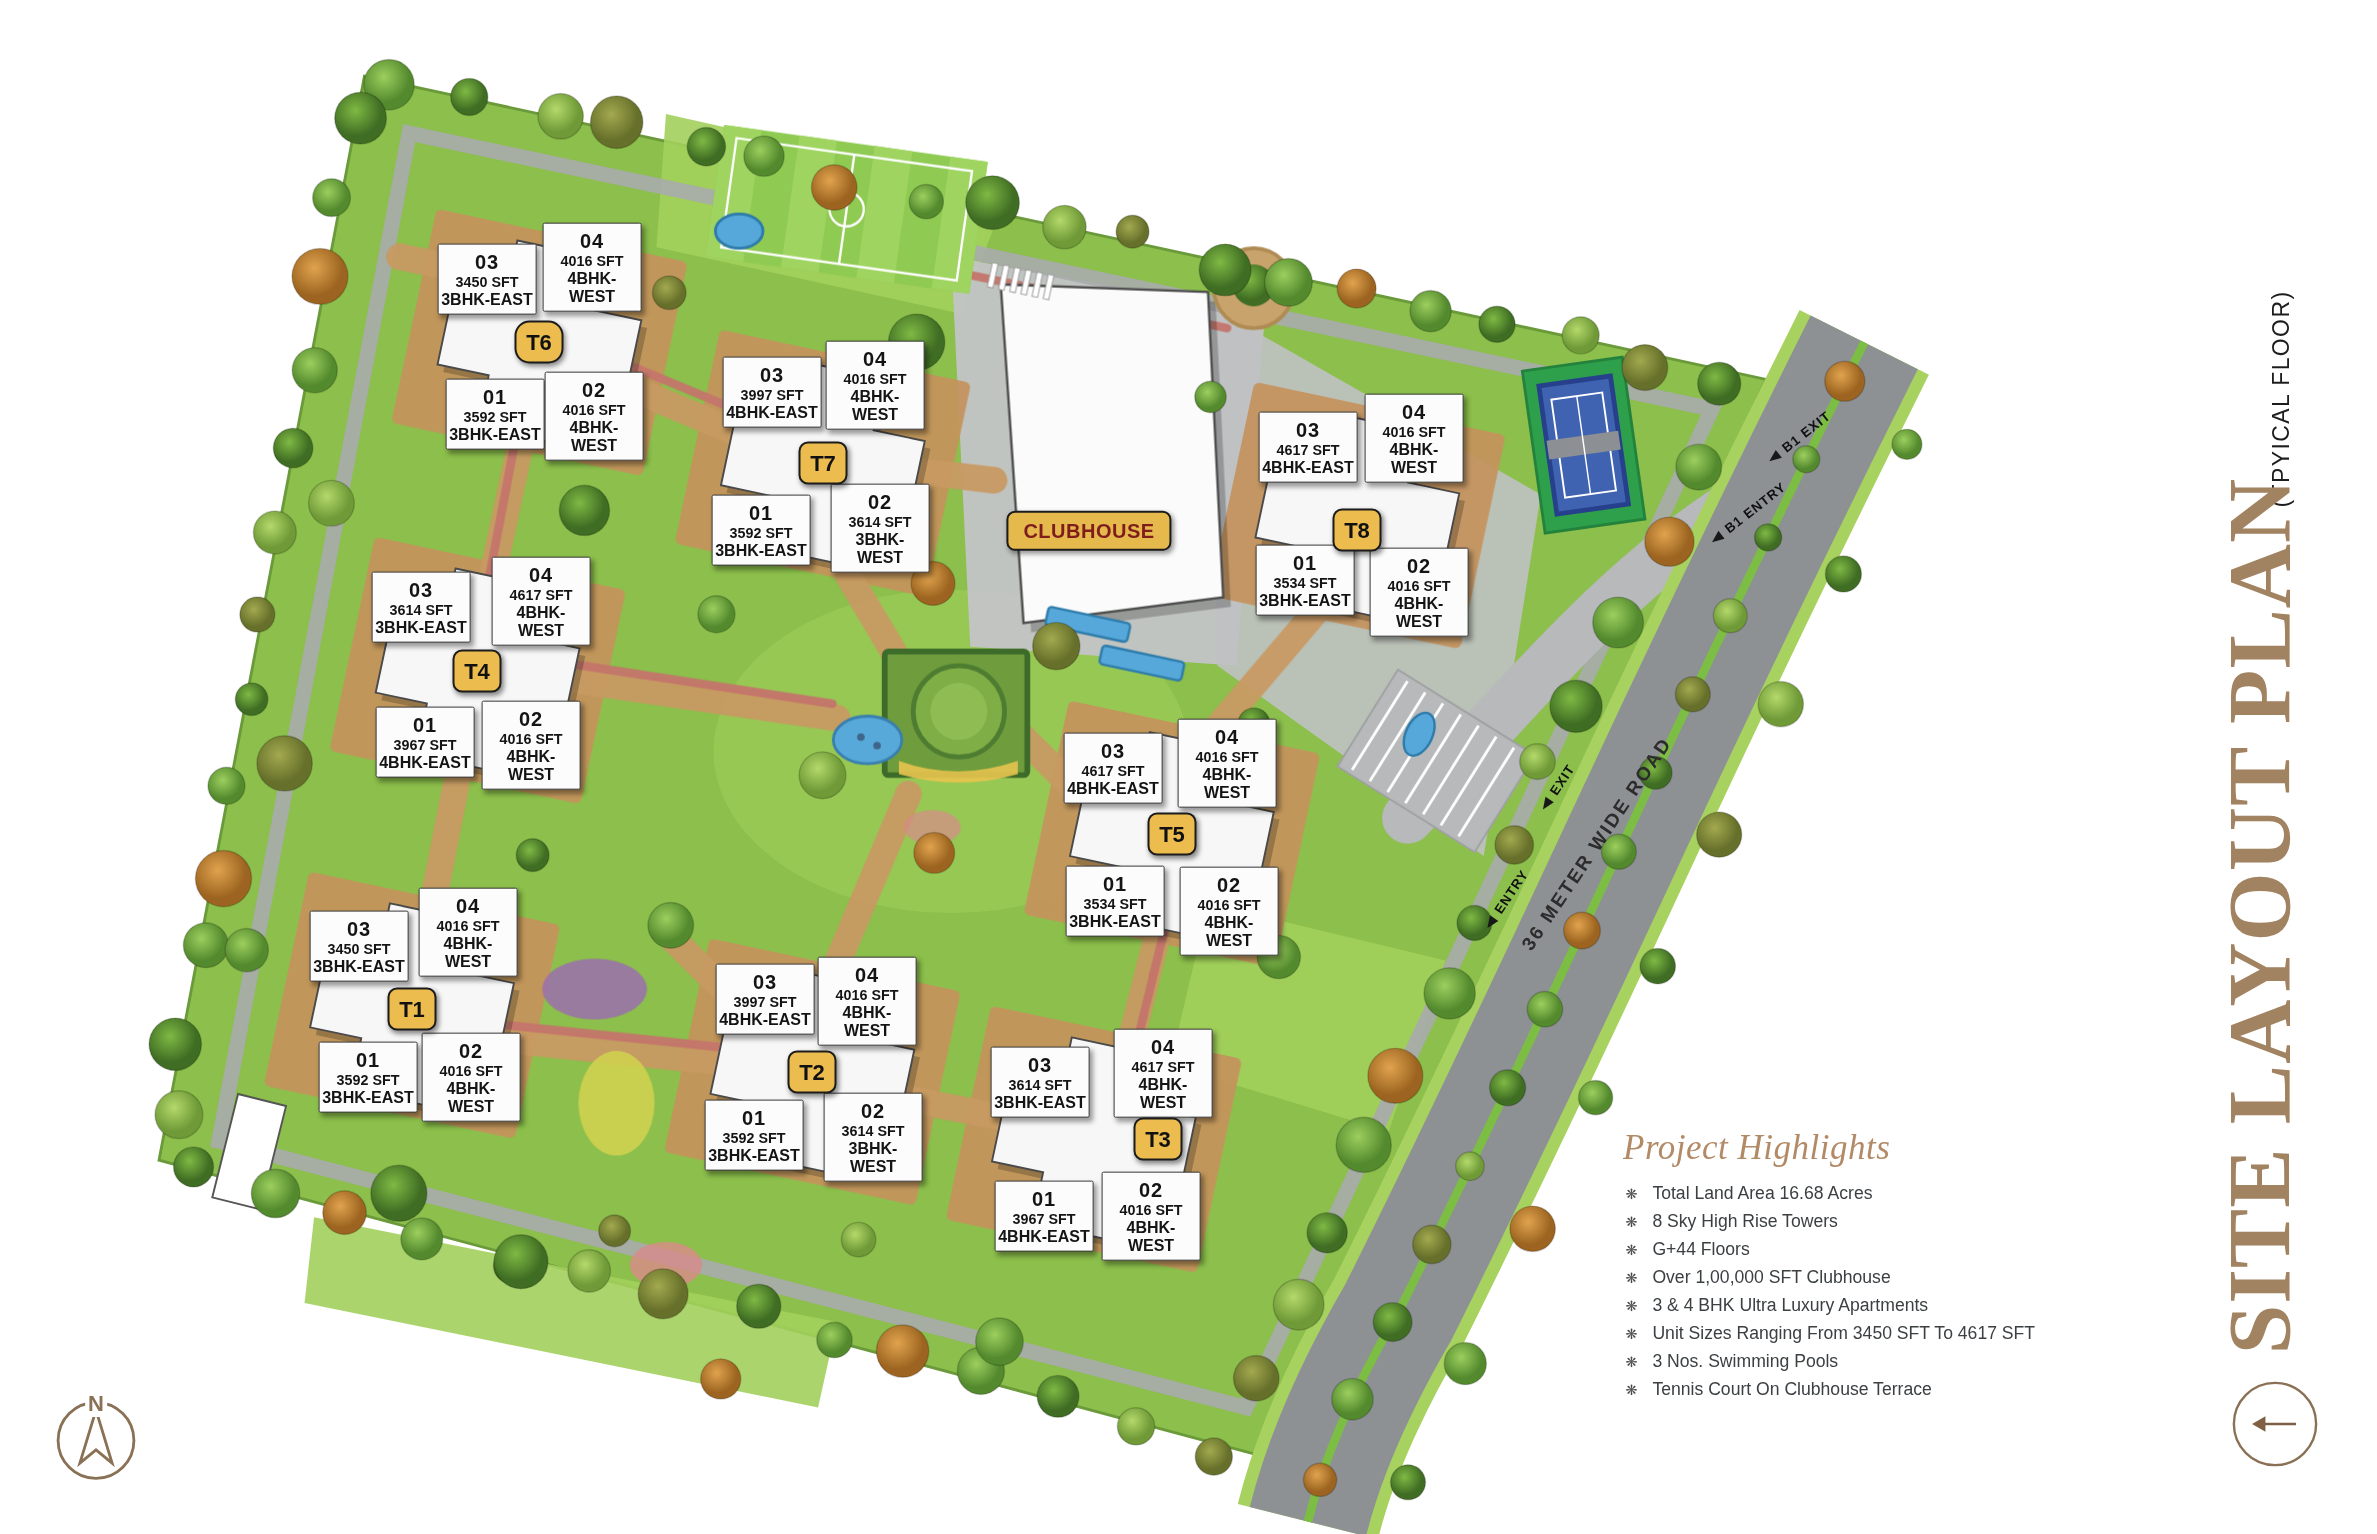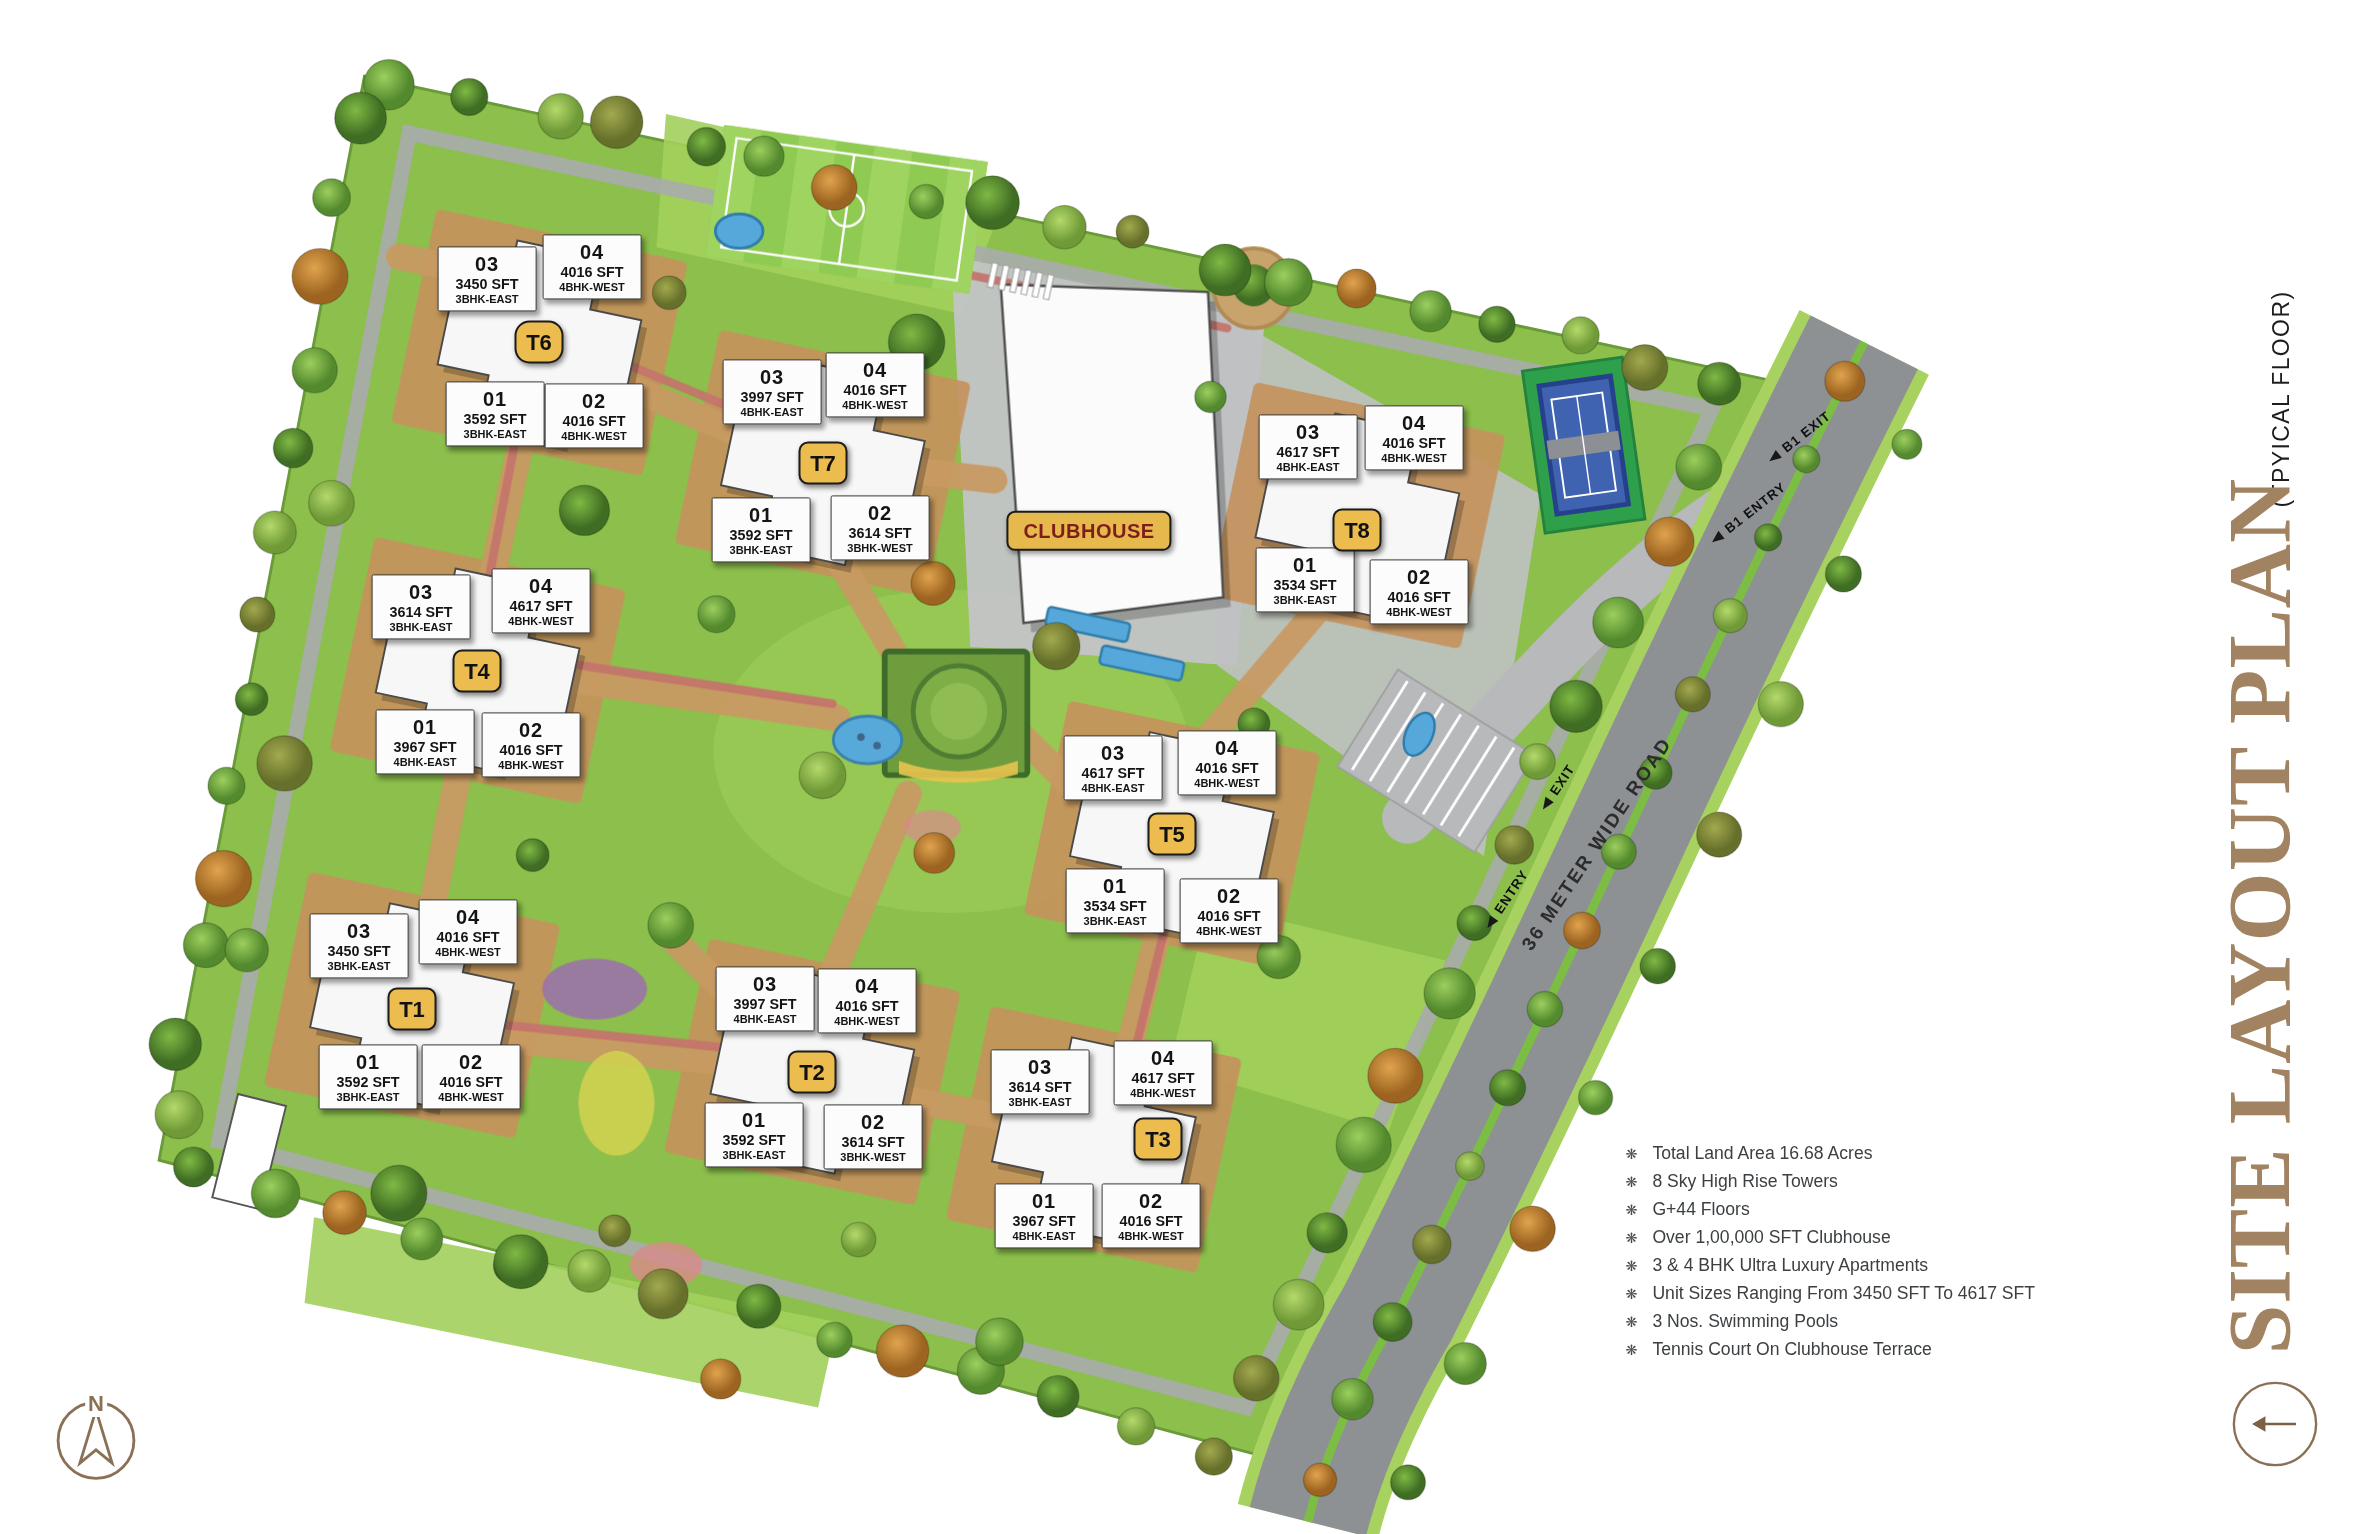--- a/index.html
+++ b/index.html
@@ -7,21 +7,21 @@
           font-family:"Liberation Sans",sans-serif;}
   #plan-svg{position:absolute;left:0;top:0;}
 
   
   .card{position:absolute;width:93px;transform:translate(-50%,-50%);
         background:#fcfcfc;border:1.9px solid #3a3a3a;border-radius:1.9px;
         box-shadow:2.9px 3.8px 5.7px rgba(0,0,0,.38);text-align:center;
         padding:5.7px 1.9px 4.8px 1.9px;line-height:1.12;color:#141414;}
   .card .no{font-size:20px;font-weight:800;letter-spacing:1px;}
   .card .sft{font-size:14.3px;font-weight:800;margin-top:1px;}
-  .card .type{font-size:11px;font-weight:700;margin-top:1px;}
+  .card .type{font-size:16px;font-weight:700;margin-top:1px;}
 
   
   .tbadge{position:absolute;transform:translate(-50%,-50%);width:45px;height:39px;
           background:#ecbc4f;border:2.9px solid #1c1c1c;border-radius:9.5px;
           display:flex;align-items:center;justify-content:center;
           font-size:22px;font-weight:800;color:#111;
           box-shadow:1.9px 2.9px 4.8px rgba(0,0,0,.45);}
 
   .club-badge{position:absolute;transform:translate(-50%,-50%);
           background:#e6b94d;border:2.9px solid #1b1b1b;border-radius:8.6px;
@@ -563,20 +563,21 @@
     <div class="type">4BHK-EAST</div>
   </div>
   <div class="card" style="left:1151px;top:1216px;">
     <div class="no">02</div>
     <div class="sft">4016 SFT</div>
     <div class="type">4BHK-WEST</div>
   </div>
   <div class="tbadge" style="left:1158px;top:1139px;text-align:right;">T3</div>
 
   <div class="highlights">
+    <h2>Project Highlights</h2>
     <ul>
       <li>
           <span class="bullet">❋</span>
           <span>Total Land Area 16.68 Acres</span>
         </li>
       <li>
           <span class="bullet">❋</span>
           <span>8 Sky High Rise Towers</span>
         </li>
       <li>

